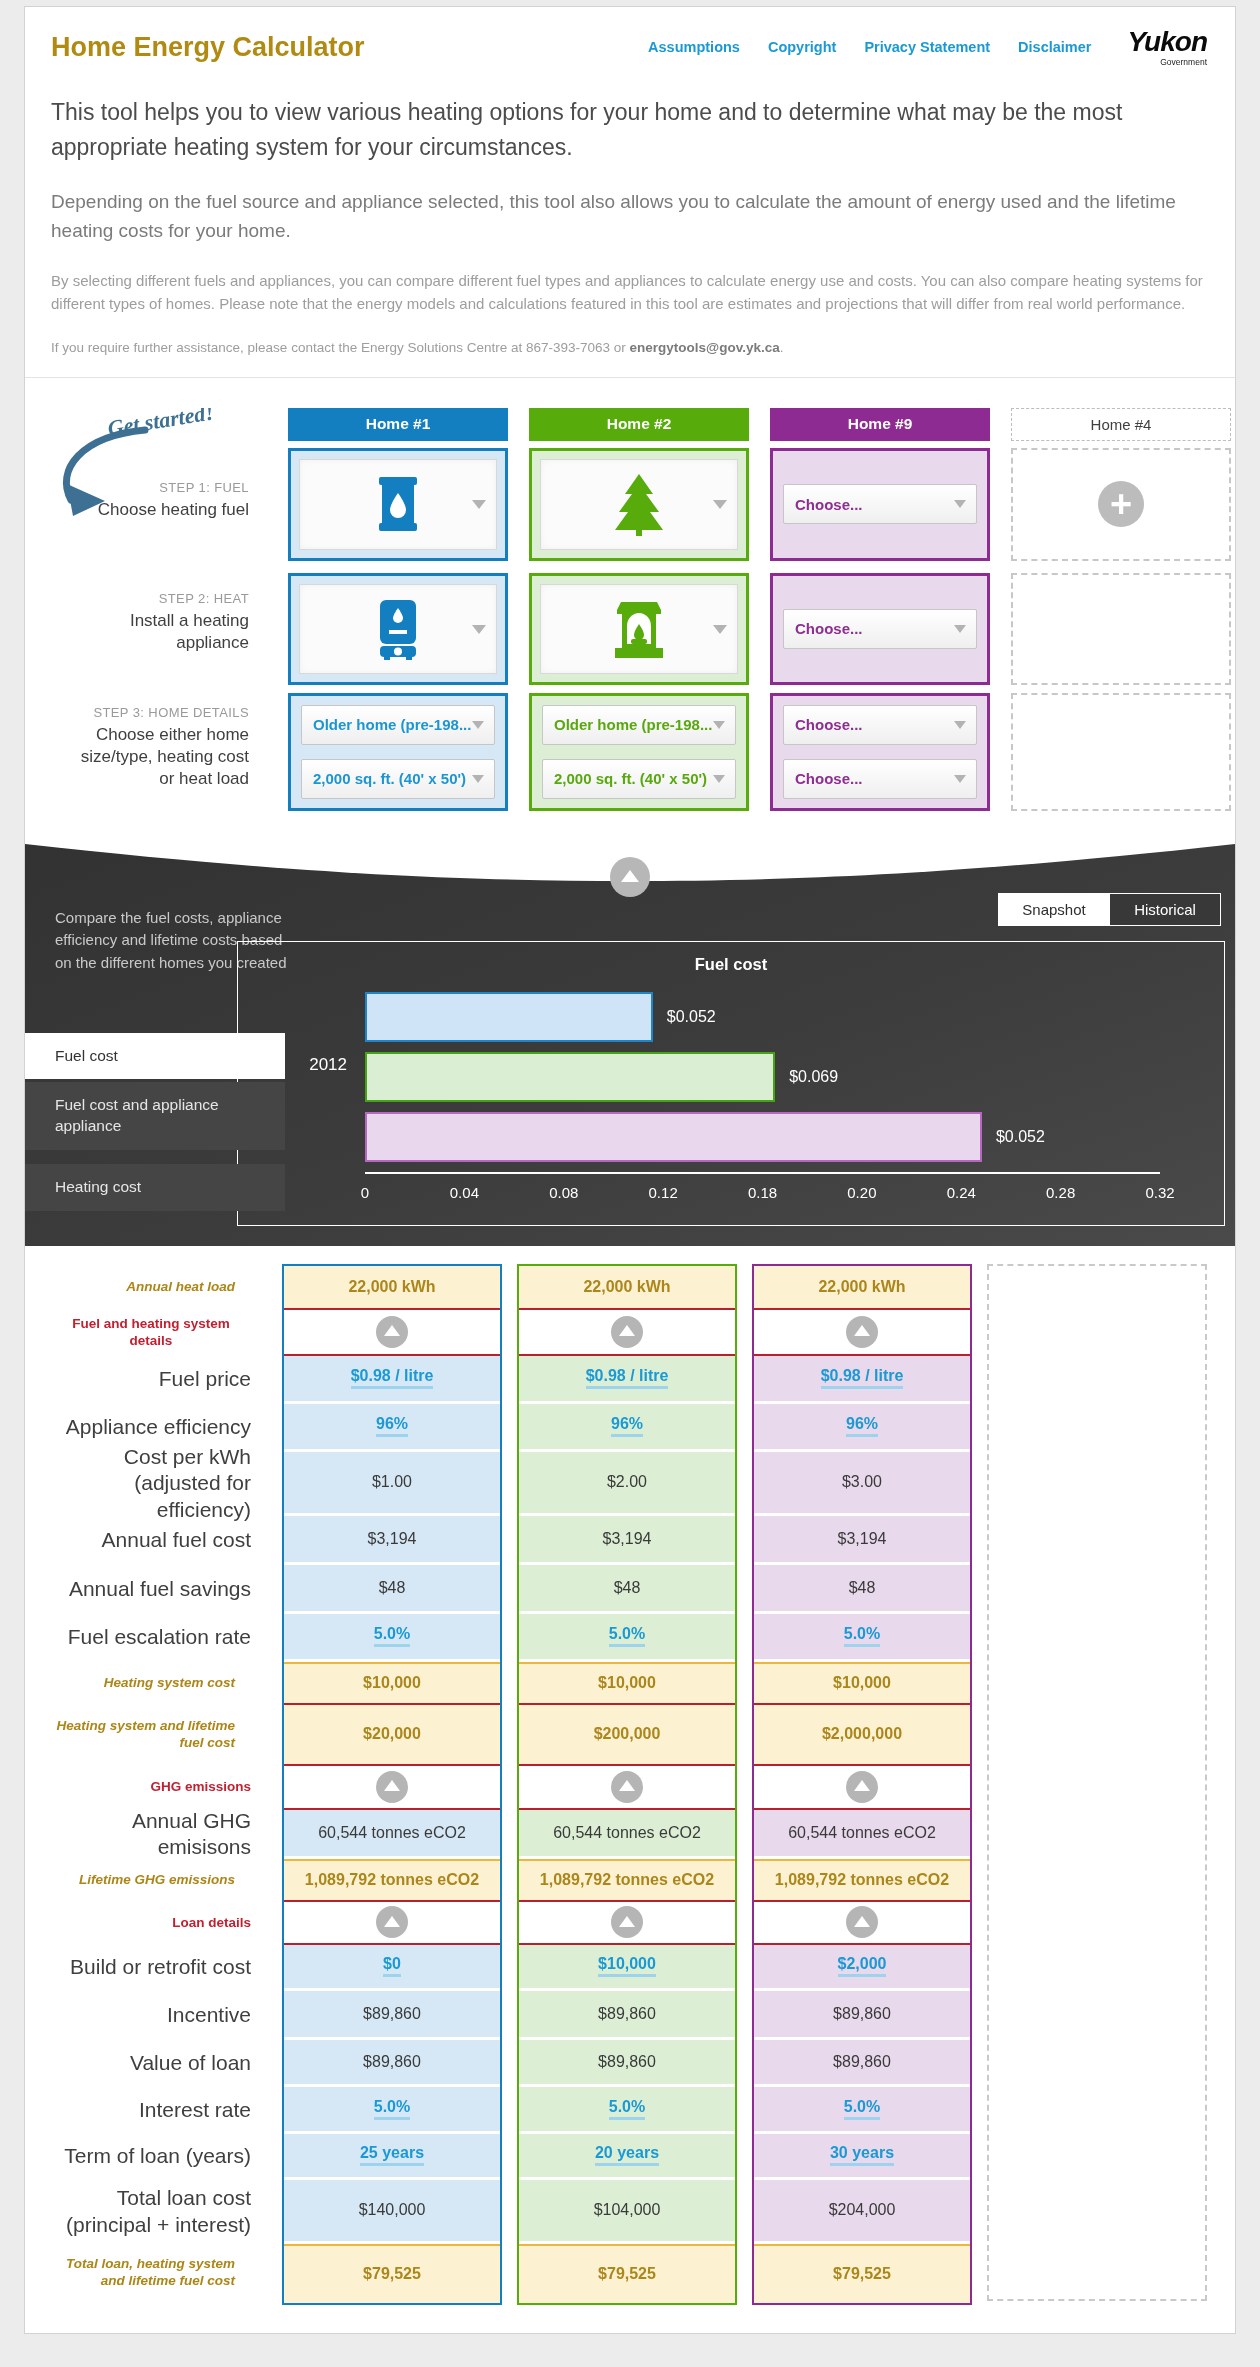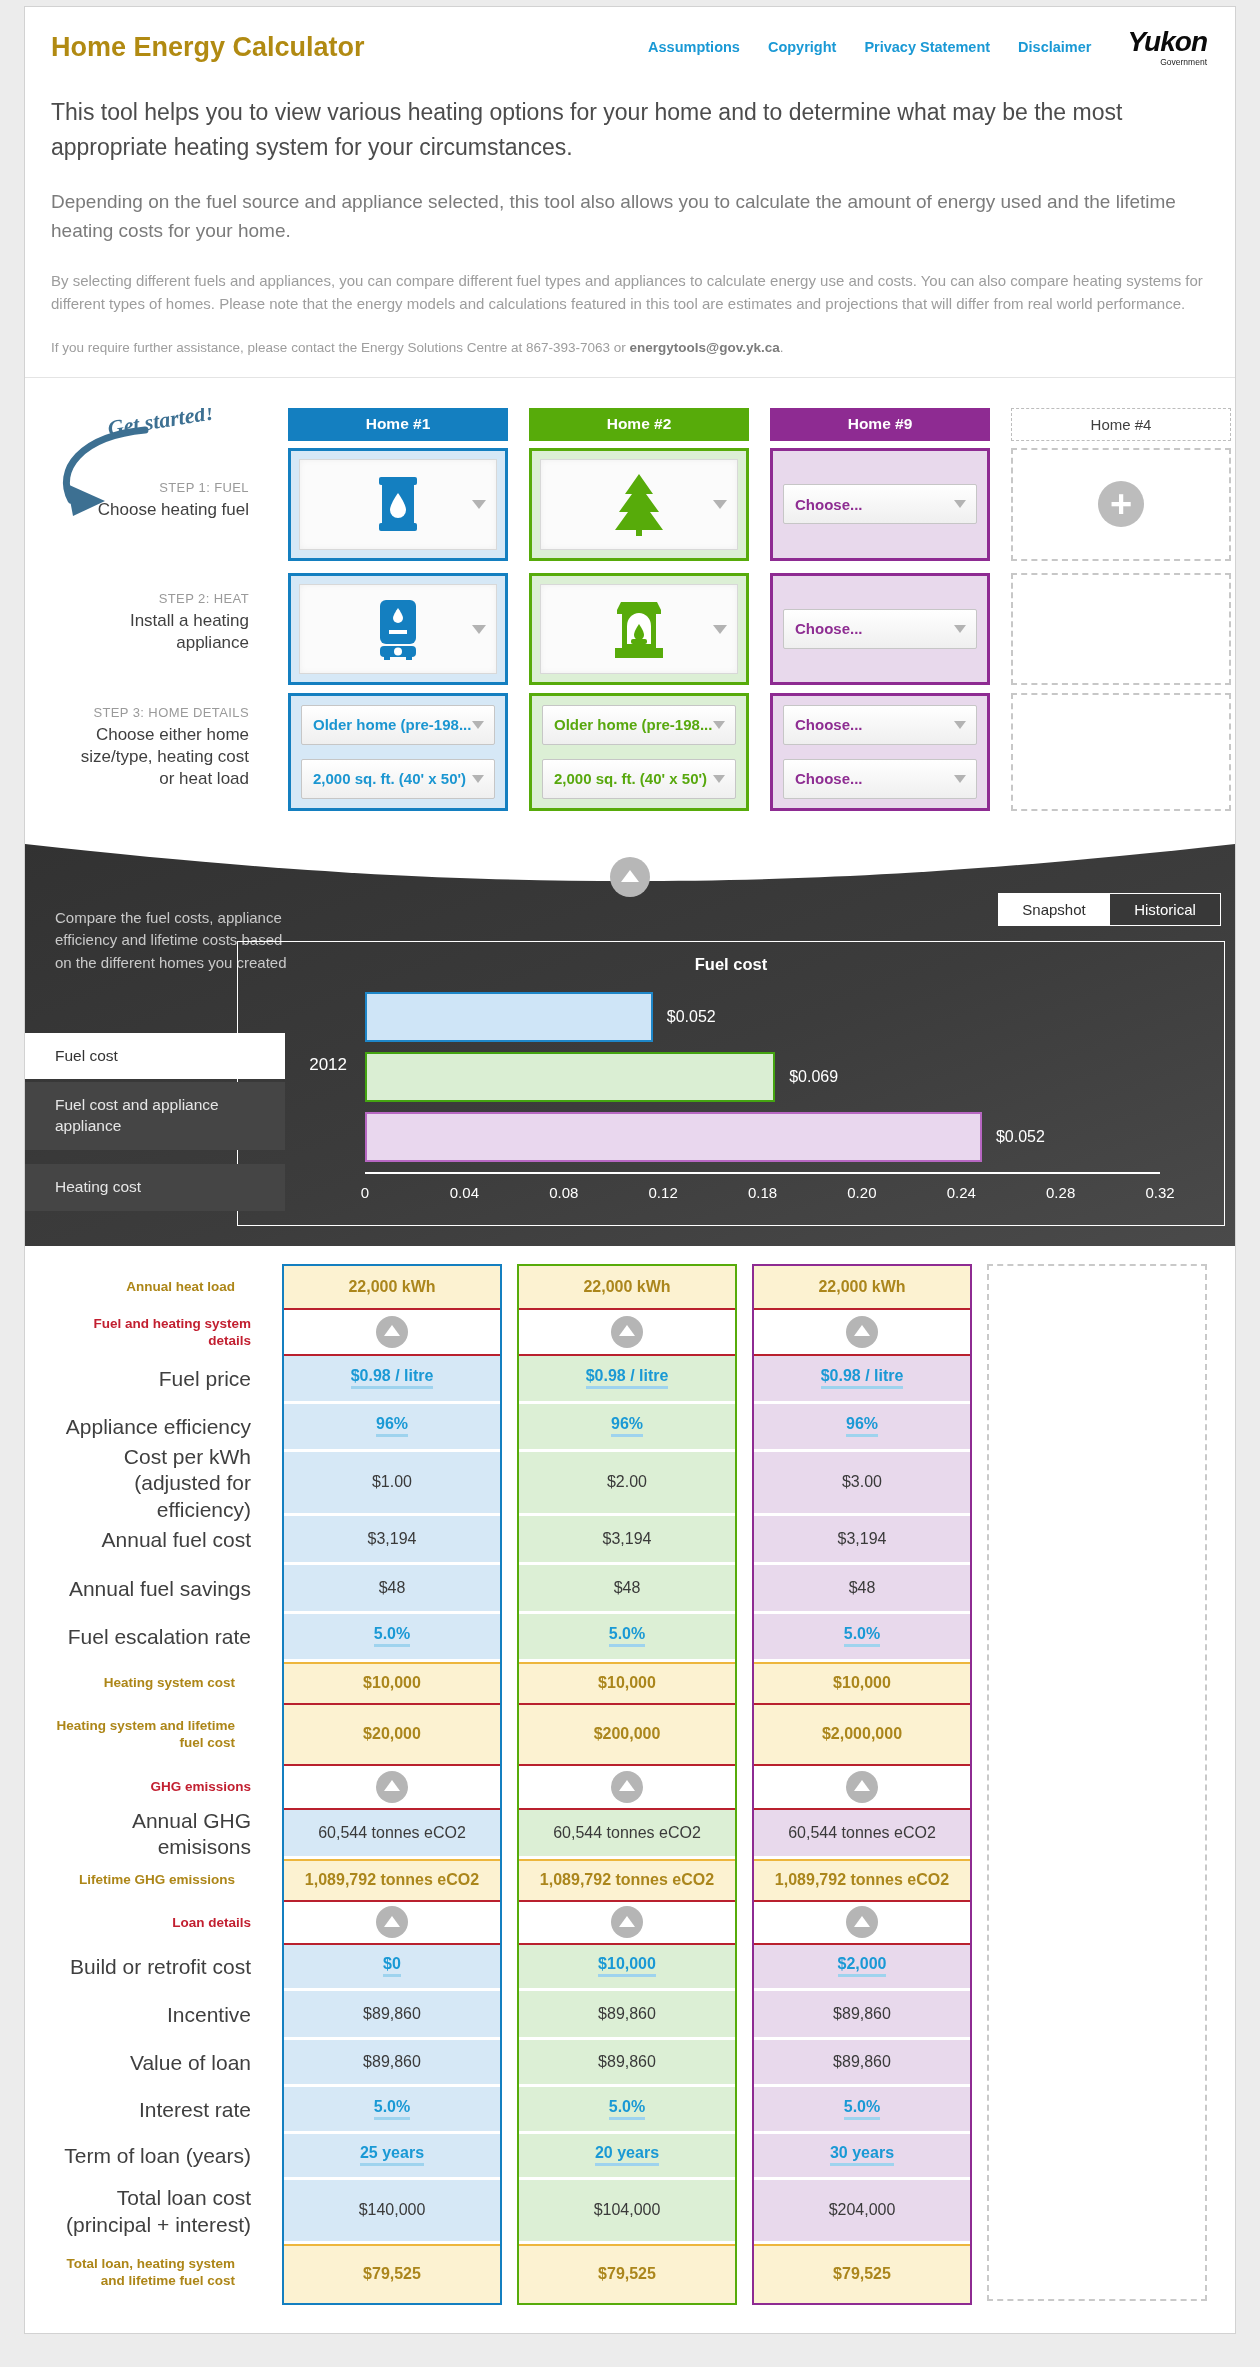--- a/index.html
+++ b/index.html
@@ -78,21 +78,21 @@
 
   
   .analyze{padding:18px 24px 28px 26px;}
   .an-head{color:#c21f30;font-weight:bold;font-size:12.5px;letter-spacing:.3px;margin:0 0 12px 0;}
   .an-table{display:flex;align-items:flex-start;}
   .an-labels{width:216px;flex:0 0 auto;padding-top:2px;box-sizing:border-box;}
   .an-col{width:220px;margin-left:15px;flex:0 0 auto;border:2px solid var(--c);box-sizing:border-box;background:#fff;}
   .an-col4{width:220px;margin-left:15px;flex:0 0 auto;border:2px dashed #c9c9c9;box-sizing:border-box;background:#fff;}
   .an-lab{display:flex;align-items:center;justify-content:flex-end;text-align:right;padding-right:16px;box-sizing:border-box;line-height:1.25;}
   .lab-plain{font-size:21px;color:#3f3f3f;}
-  .lab-gold{font-size:13.5px;font-weight:bold;color:#ad8618;max-width:200px;}
+  .lab-gold{font-size:13.5px;font-weight:bold;color:#ad8618;max-width:200px;font-style:italic;}
   .lab-red{font-size:13.5px;font-weight:bold;color:#c21f30;}
   .an-cell{box-sizing:border-box;display:flex;align-items:center;justify-content:center;font-size:16px;}
   .k-value{background:var(--tint);color:#3a3a3a;border-bottom:3px solid #fff;}
   .k-link{background:var(--tint);border-bottom:3px solid #fff;}
   .k-cream{background:#fcf2d1;color:#ab861c;font-weight:bold;border-bottom:2px solid #b9202e;}
   .k-cream.orange-top{border-top:2px solid #edb63c;}
   .k-collapse{background:#fff;border-bottom:2px solid #b9202e;}
   .an-cell.last{border-bottom:none;}
   .cell-link{color:#1a99d5;font-weight:bold;text-decoration:none;border-bottom:3px solid #9ed3ee;padding-bottom:1px;}
   .collapse-btn{width:32px;height:32px;border-radius:50%;background:#b5b5b5;display:flex;align-items:center;justify-content:center;cursor:pointer;}
@@ -320,21 +320,21 @@
       </div>
     </div>
   </div>
 
   <div class="analyze">
     <div class="an-table">
       <div class="an-labels" id="an-labels">
             <div class="an-lab lab-gold" style="height: 44px;">
               <span>Annual heat load</span>
             </div>
-            <div class="an-lab lab-red" style="height: 46px;">
+            <div class="an-lab lab-red" style="height: 46px; text-align: center;">
               <span>Fuel and heating system details</span>
             </div>
             <div class="an-lab lab-plain" style="height: 48px;">
               <span>Fuel price</span>
             </div>
             <div class="an-lab lab-plain" style="height: 48px;">
               <span>Appliance efficiency</span>
             </div>
             <div class="an-lab lab-plain" style="height: 64px;">
               <span>Cost per kWh (adjusted for efficiency)</span>

